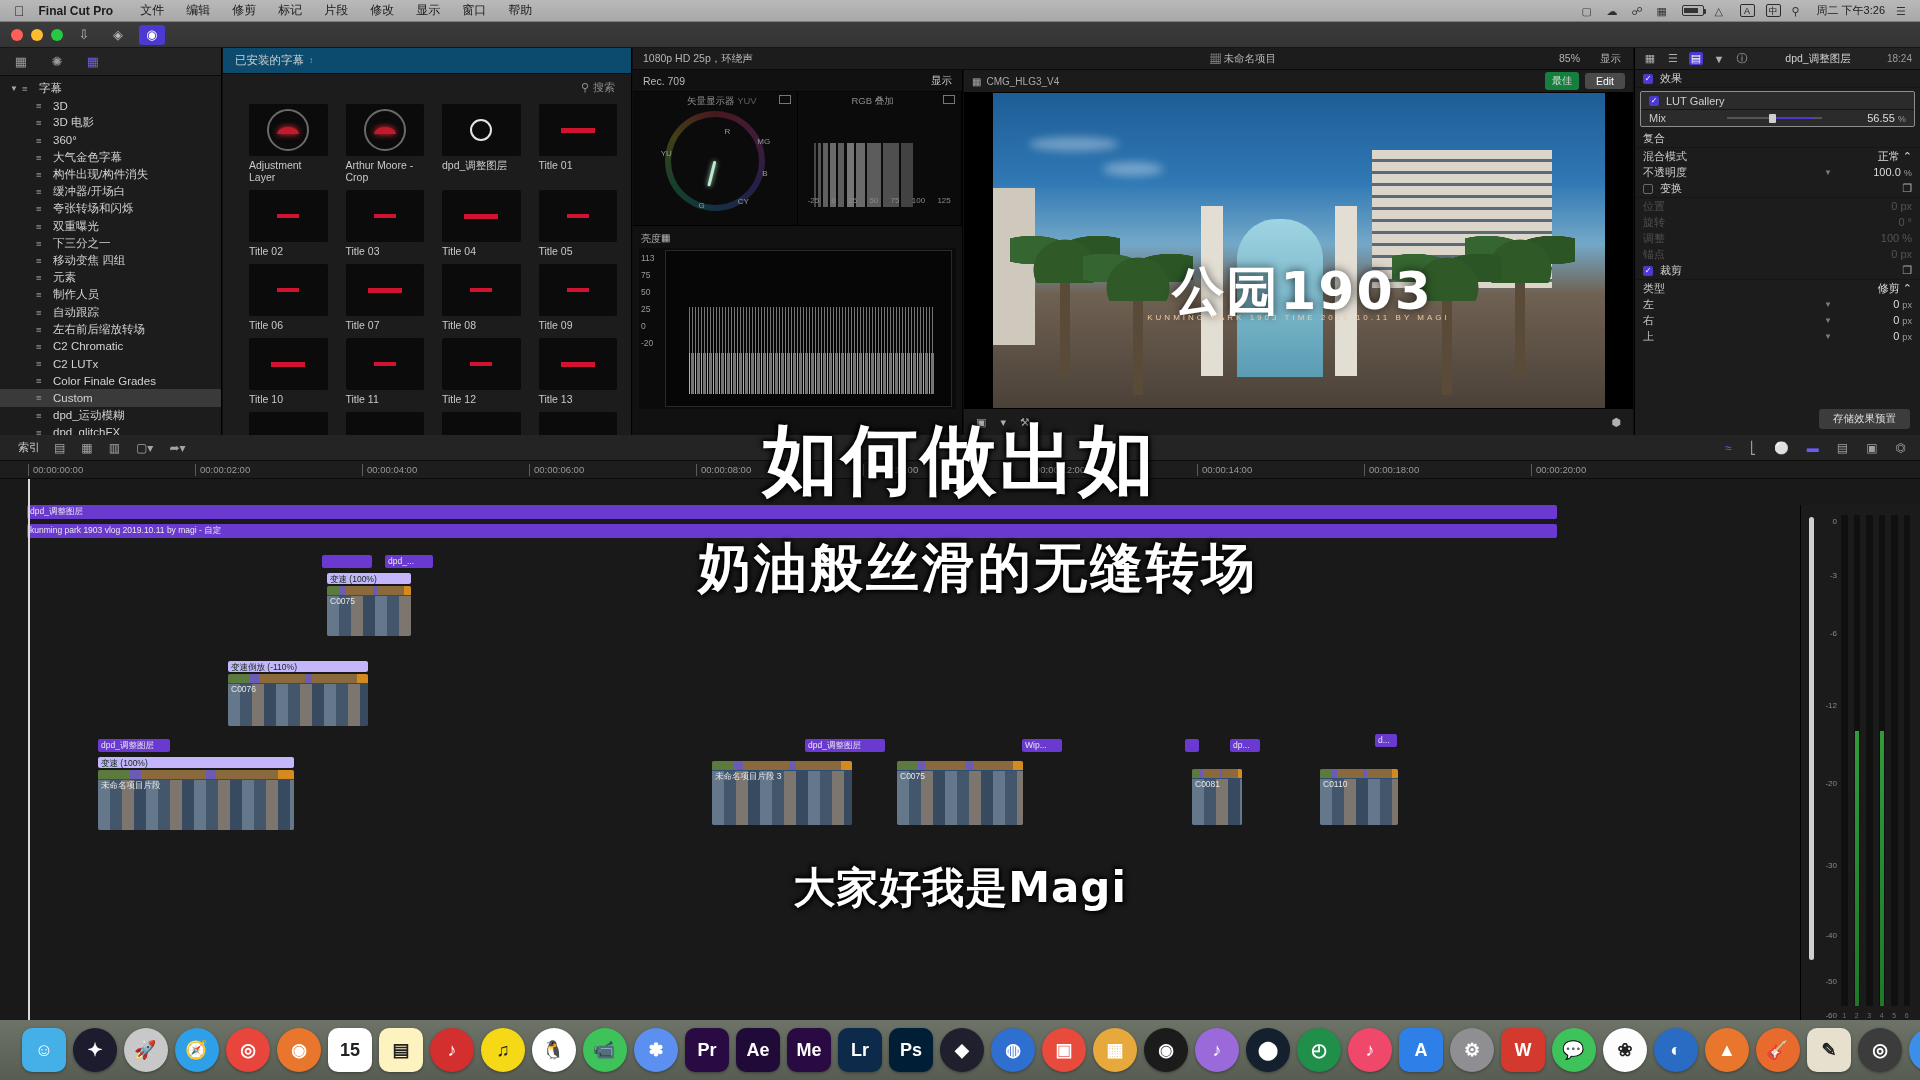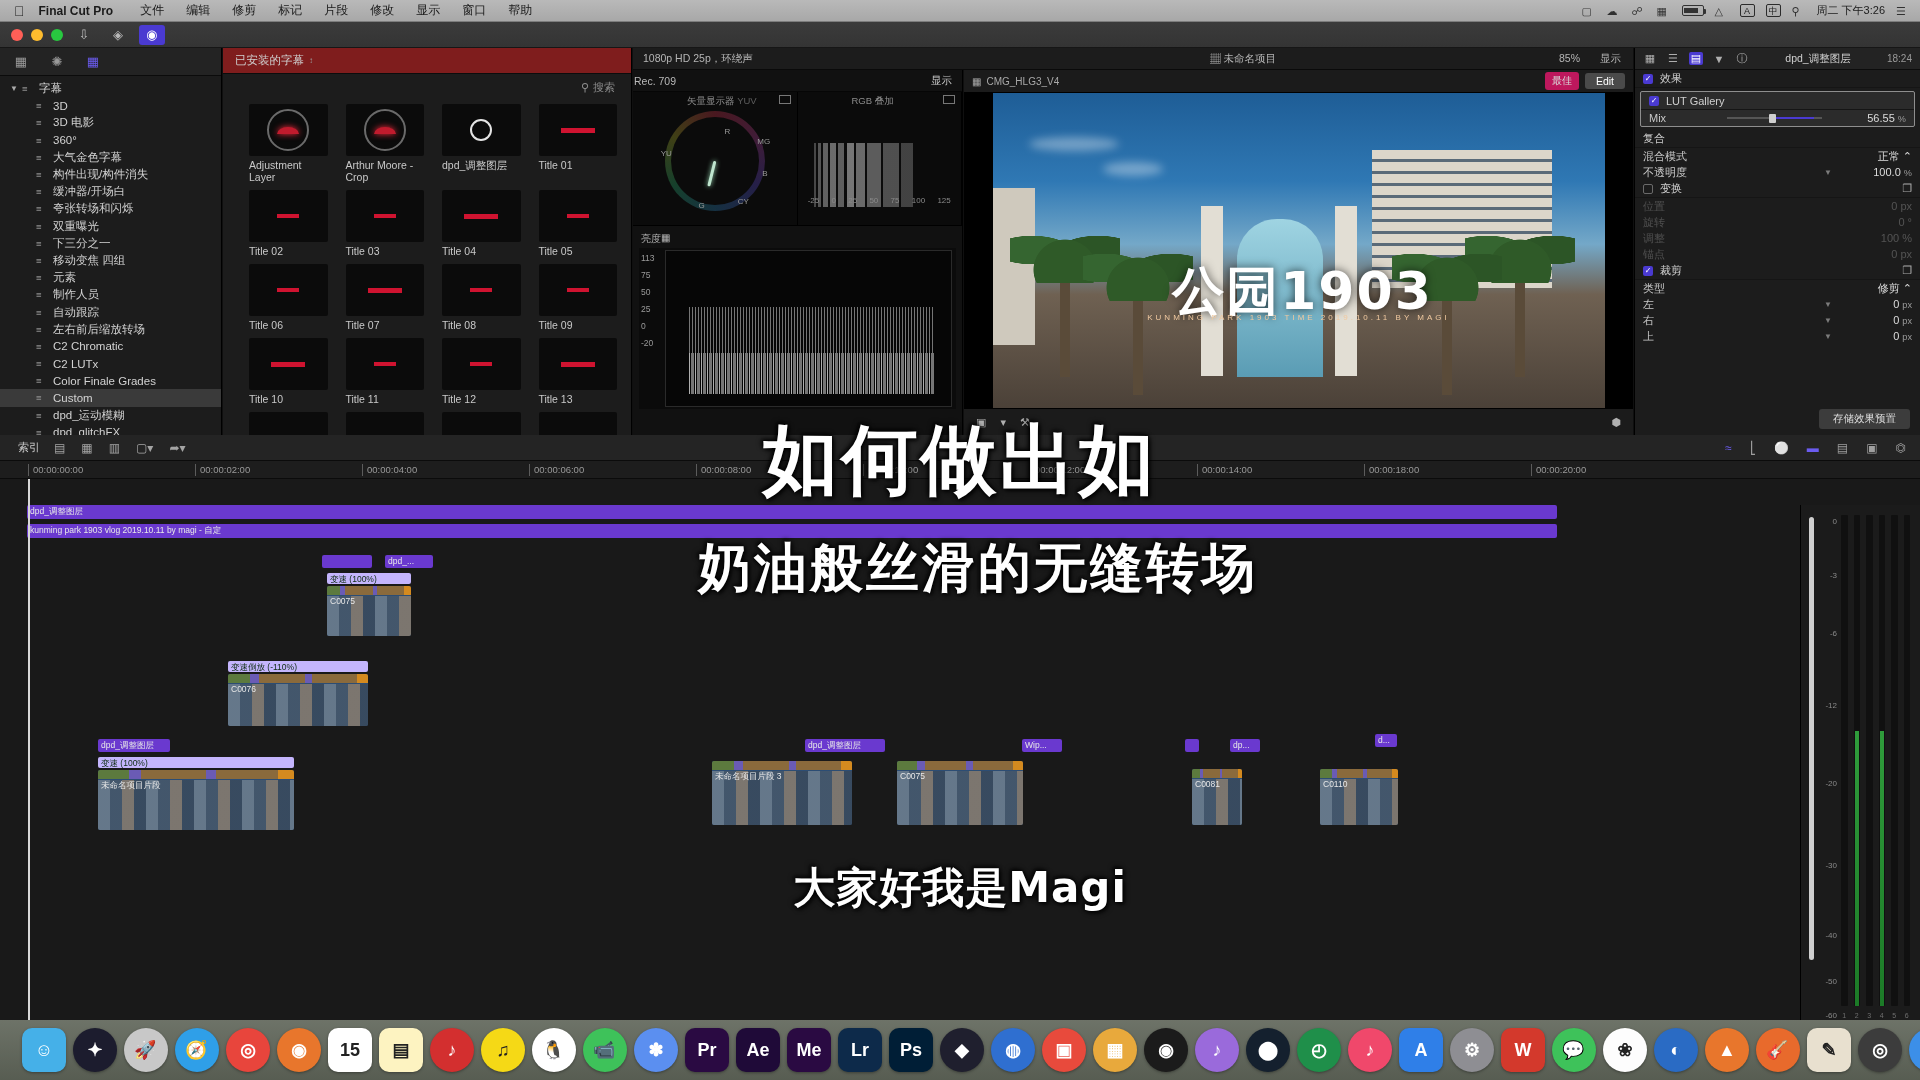--- a/index.html
+++ b/index.html
@@ -52,42 +52,42 @@
   .sb-list { padding-top:4px; font-size:11.5px; color:#d2d2d2;}
   .sb-row { height:17.2px; display:flex; align-items:center; padding-left:10px; white-space:nowrap;}
   .sb-row.sel { background:#3a3a3a; }
   .sb-row .arrow{ width:12px; color:#aaa; font-size:8px;}
   .sb-row .ficon{ width:17px; color:#8d8d8d; font-size:9.5px; letter-spacing:-1px;}
   .sb-row .lbl{}
   .sb-row.depth1 .ficon{ margin-left:14px;}
 
   
   .browser { position:absolute; left:223px; top:0; width:409px; height:387px; background:#1c1c1c; border-right:1px solid #000;}
-  .br-head { height:26px; display:flex; align-items:center; padding-left:12px; font-size:11.5px; color:#cfcfcf; border-bottom:1px solid #0c0c0c; background:#7f1d1d;}
+  .br-head { height:26px; display:flex; align-items:center; padding-left:12px; font-size:11.5px; color:#cfcfcf; border-bottom:1px solid #0c0c0c; background:#0c4a6e;}
   .br-head .caret{ margin-left:5px; font-size:8px; color:#9b9b9b;}
   .br-search { height:26px; display:flex; align-items:center; justify-content:flex-end; padding-right:16px; font-size:11px; color:#8c8c8c; }
   .br-search .sicon{ margin-right:4px; }
   .br-grid { display:grid; grid-template-columns:repeat(4,1fr); gap:7px 18px; padding:4px 14px 0 26px;}
   .thumb { }
   .thumb .img { height:52px; background:#0b0b0b; border-radius:2px; position:relative; overflow:hidden; display:flex;align-items:center;justify-content:center;}
   .thumb .cap { font-size:10.5px; color:#c9c9c9; margin-top:3px; line-height:12px;}
   .eyes { width:42px;height:42px;border-radius:50%;border:2px solid #6a6a6a; display:flex;align-items:center;justify-content:center;}
   .eyes:before{content:"";width:22px;height:7px;background:#c01b2d;border-radius:50% 50% 0 0 / 100% 100% 0 0; box-shadow:0 0 6px #ff2b3e;}
   .redbar{width:34px;height:5px;background:#cf1330;}
   .redbar.sm{width:22px;height:4px;}
   .badge-circ{width:22px;height:22px;border-radius:50%;border:2px solid #e4e4e4;}
 
   
   .viewgroup{ position:absolute; left:633px; top:0; right:287px; height:387px; background:#0f0f0f;}
   .vg-head{ height:22px; display:flex; align-items:center; font-size:10.5px; color:#b5b5b5; background:#1c1c1c; border-bottom:1px solid #0a0a0a;}
   .vg-head .c1{ width:330px; padding-left:10px;}
   .vg-head .c2{ flex:1; text-align:center;}
   .vg-head .c3{ width:110px; text-align:right; padding-right:12px; display:flex; justify-content:flex-end; gap:20px;}
   .scopes{ position:absolute; left:0; top:22px; width:330px; bottom:0; background:#111; border-right:1px solid #000;}
-  .sc-bar{ height:22px; display:flex; align-items:center; font-size:10.5px; color:#b9b9b9; padding-left:1px; border-bottom:1px solid #060606;gap:36px;}
+  .sc-bar{ height:22px; display:flex; align-items:center; font-size:10.5px; color:#b9b9b9; padding-left:10px; border-bottom:1px solid #060606;gap:36px;}
   .sc-bar .sel{ margin-left:auto; margin-right:10px; color:#c9c9c9;}
   .sc-top{ display:flex; height:134px; border-bottom:1px solid #000;}
   .sc-cell{ flex:1; position:relative; background:#0b0b0b; border-right:1px solid #000;}
   .sc-cell .t{ position:absolute; top:3px; left:6px; font-size:9.5px; color:#8c8c8c;margin-left:48px;}
   .sc-cell .t em{ font-style:normal; color:#5d5d5d;}
   .sc-cell .sqico{ position:absolute; top:3px; right:6px; width:12px;height:9px;border:1px solid #777;}
   .vector{ position:absolute; left:50%; top:52%; transform:translate(-50%,-50%); width:100px;height:100px;border-radius:50%;
     background: conic-gradient(from 0deg,#7c2230,#6b2a5a,#3a2f7a,#1e4f6e,#1f6b46,#6b6b1e,#7c2230);
     opacity:.55;}
   .vectorinner{ position:absolute; left:50%; top:52%; transform:translate(-50%,-50%); width:88px;height:88px;border-radius:50%;background:#0b0b0b;}
@@ -105,21 +105,21 @@
   .wave .field{ position:absolute; left:26px; right:4px; top:2px; bottom:2px; border:1px solid #2a2a2a; background:#060606; overflow:hidden;}
   .wave .field .grass{ position:absolute; left:8%; right:6%; bottom:8%; top:36%;
      background:repeating-linear-gradient(90deg,#cfcfcf 0 1px,transparent 1px 3px); opacity:.55;}
   .wave .field .grass2{ position:absolute; left:8%; right:6%; bottom:8%; height:26%;
      background:repeating-linear-gradient(90deg,#e8e8e8 0 1px,transparent 1px 2px); opacity:.5;}
 
   .viewer{ position:absolute; left:331px; top:22px; right:0; bottom:0; background:#0c0c0c;}
   .vw-head{ height:22px; display:flex; align-items:center; justify-content:center; font-size:11px; color:#d5d5d5; background:#1b1b1b; position:relative;}
   .vw-head .lft{ position:absolute; left:8px; display:flex; align-items:center; gap:5px; font-size:10px; color:#a9a9a9;}
   .vw-head .rgt{ position:absolute; right:8px; display:flex; align-items:center; gap:6px;}
-  .pill{ background:#be185d; border-radius:3px; padding:2px 7px; font-size:10px; color:#d8d8d8;}
+  .pill{ background:#15803d; border-radius:3px; padding:2px 7px; font-size:10px; color:#d8d8d8;}
   .btn-edit{ background:#4a4a4a; border-radius:3px; padding:2px 11px; font-size:10.5px; color:#fff;}
   .vstage{ position:absolute; left:0; right:0; top:22px; bottom:26px; background:#000; display:flex; align-items:center; justify-content:center;}
   .vframe{ position:relative; width:612px; height:315px; overflow:hidden;
     background:linear-gradient(#1e5d96 0%,#2f78b4 28%,#74a8c8 48%,#6f6152 64%,#4b4138 100%);}
   .sky-cloud{position:absolute;width:90px;height:14px;background:rgba(255,255,255,.35);border-radius:50%;filter:blur(4px);}
   .palm{position:absolute;bottom:10%;width:120px;height:160px;}
   .palm .trunk{position:absolute;left:50%;bottom:0;width:10px;height:110px;background:#5a4b39;transform:translateX(-50%);}
   .palm .frond{position:absolute;left:50%;top:0;width:110px;height:66px;transform:translateX(-50%);
     background:radial-gradient(ellipse at 50% 80%,#2f5a28 0 40%,transparent 41%),
                radial-gradient(ellipse at 20% 50%,#356530 0 30%,transparent 31%),

